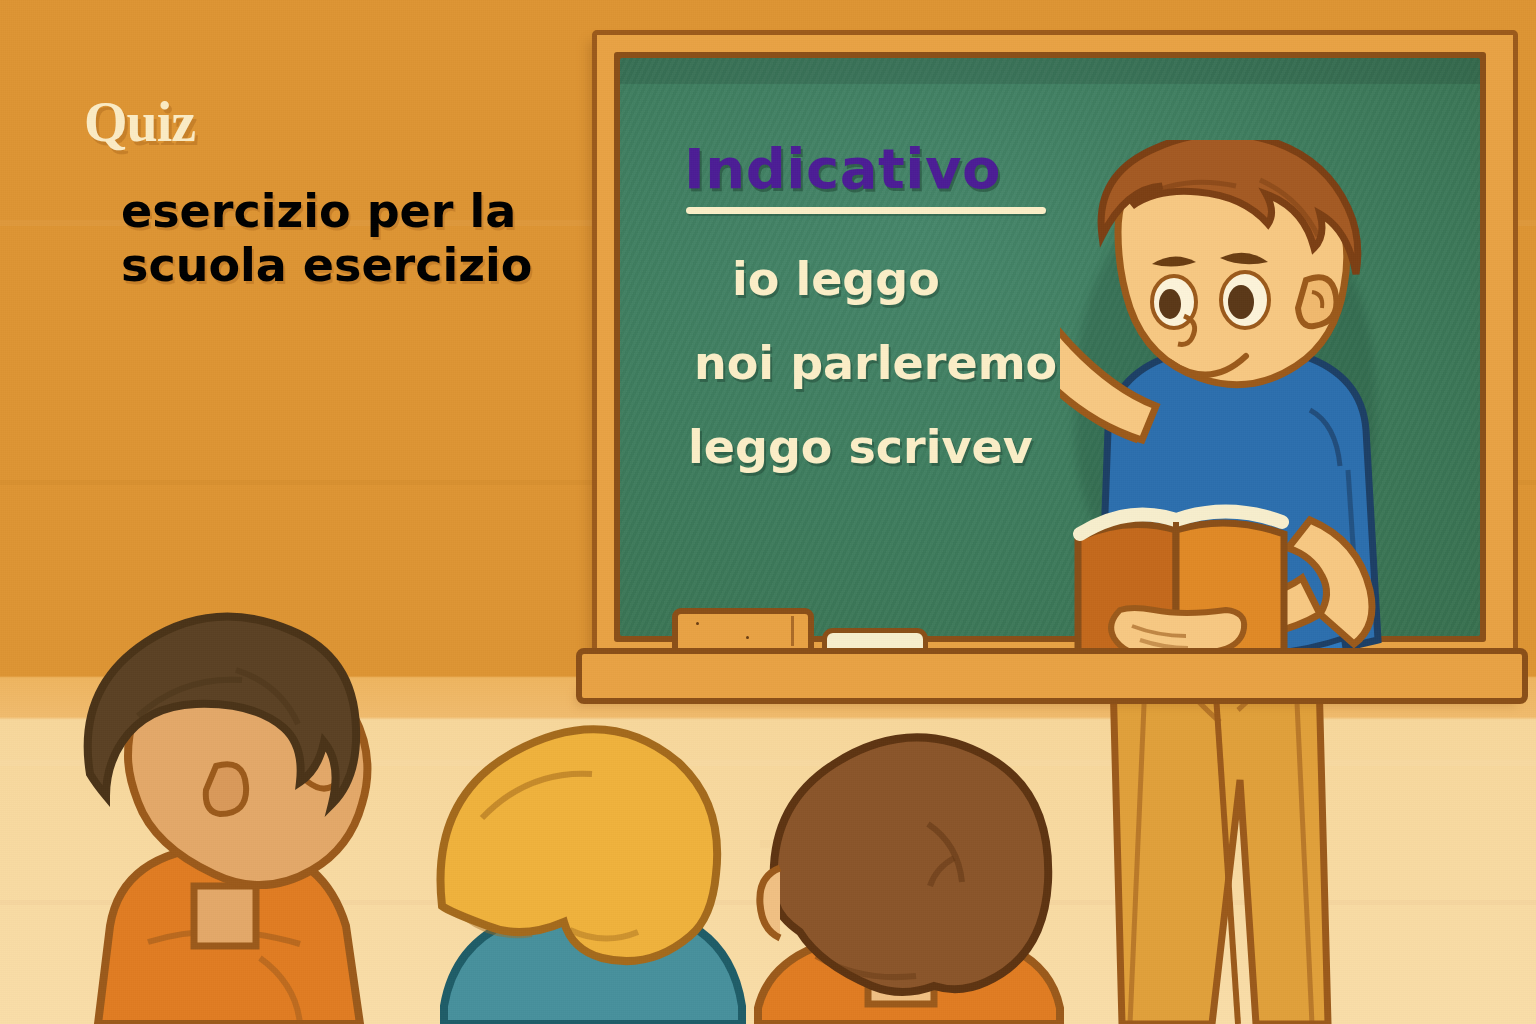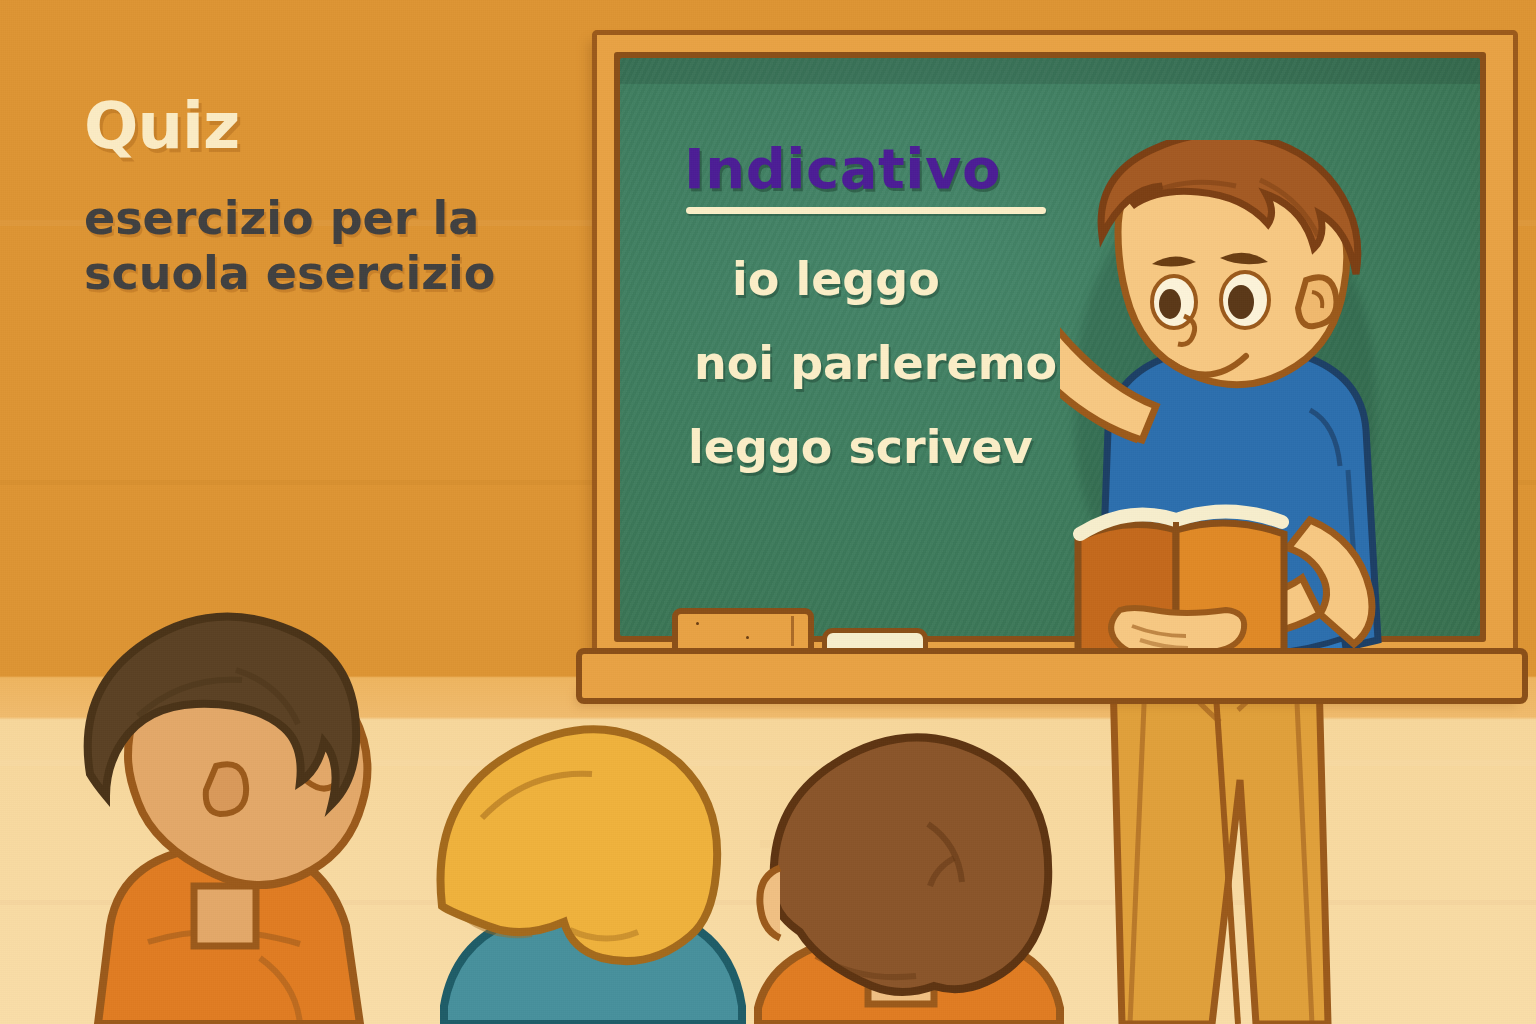--- a/index.html
+++ b/index.html
@@ -56,24 +56,24 @@
 
   
   .teacher{position:absolute;left:1060px;top:140px;width:400px;height:884px;}
   .t-shadow{position:absolute;left:1075px;top:175px;width:300px;height:430px;background:rgba(20,60,40,.20);border-radius:50% 50% 40% 40%;filter:blur(4px);}
 
   
   .student{position:absolute;}
 
   
   .headline{position:absolute;left:84px;top:96px;width:640px;}
-  .h-title{font-size:64px;line-height:.96;font-weight:800;color:#fbebc4;
-     text-shadow:3px 4px 0 rgba(150,84,18,.30);letter-spacing:-1px;}
-  .h-sub{margin-top:34px;font-size:46px;line-height:1.18;font-weight:700;color:#404040;
-     text-shadow:2px 3px 0 rgba(150,84,18,.28);}
+  .h-title{font-size:56px;line-height:.96;font-weight:800;color:#fbebc4;
+     text-shadow:3px 4px 0 rgba(150,84,18,.30);letter-spacing:-1px;font-family:Liberation Serif, serif;}
+  .h-sub{margin-top:34px;font-size:46px;line-height:1.18;font-weight:700;color:#000000;
+     text-shadow:2px 3px 0 rgba(150,84,18,.28);margin-left:37px;}
 </style>
 </head>
 <body>
 
 <div id="stage">
 
   <div class="wall"></div>
   <div class="wall-stripe" style="left:0;top:220px;width:1536px;height:6px;"></div>
   <div class="wall-stripe d" style="left:0;top:480px;width:1536px;height:5px;"></div>
   <div class="wall-stripe" style="left:0;top:760px;width:1536px;height:6px;"></div>

